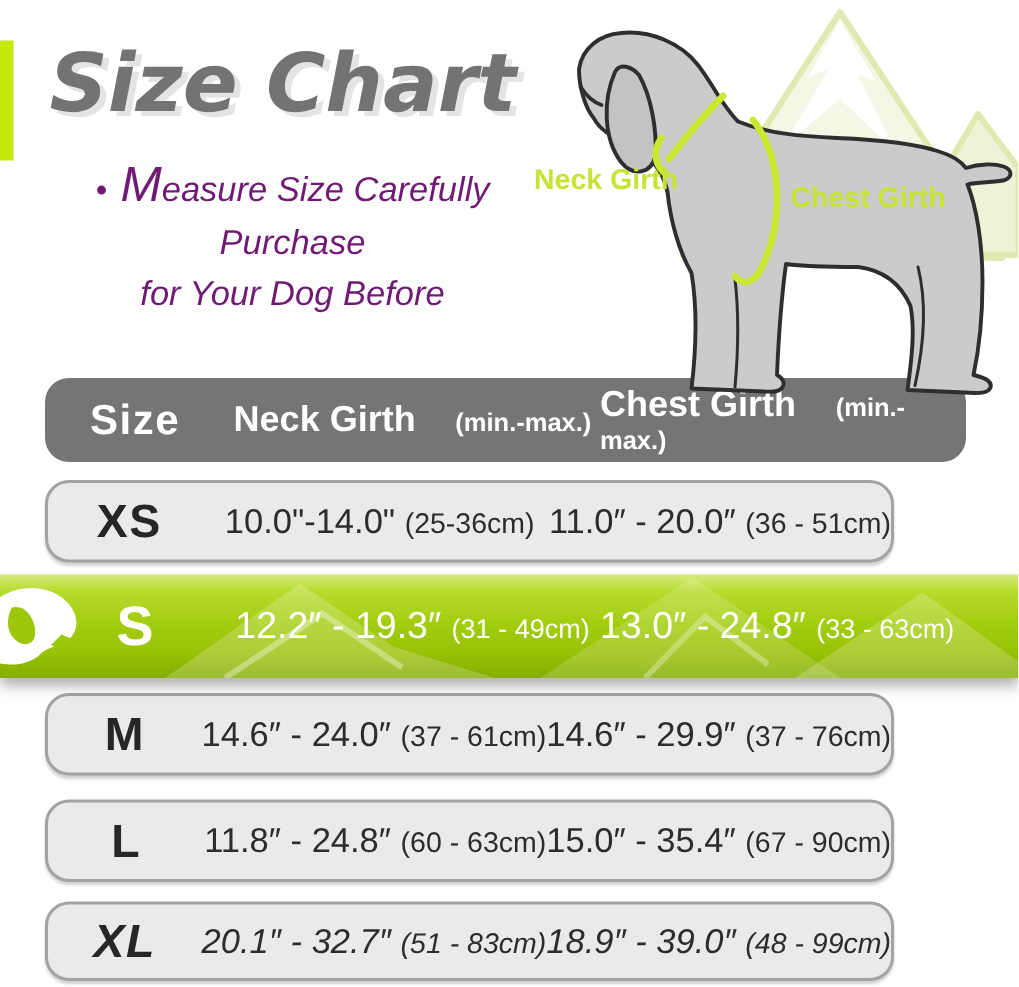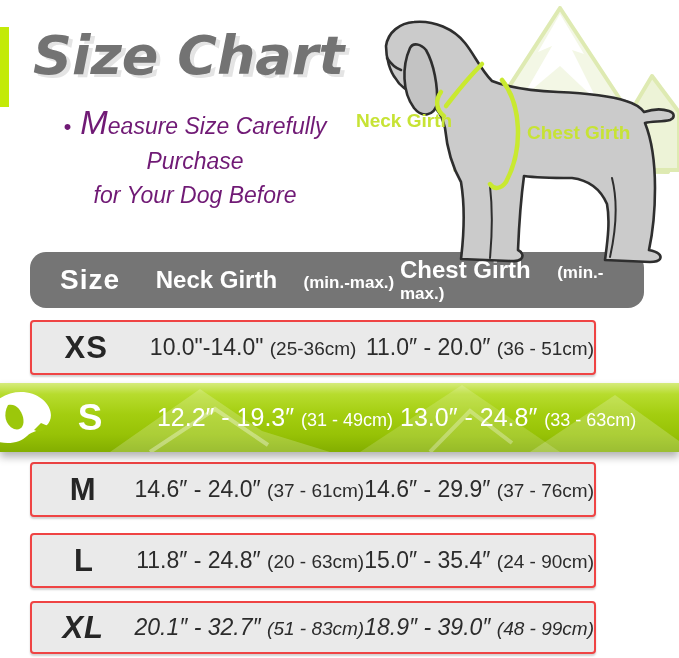--- a/index.html
+++ b/index.html
@@ -27,21 +27,21 @@
   .thead{position:absolute;left:30px;top:252px;width:614px;height:56px;background:#757575;
          border-radius:16px;display:flex;align-items:center;z-index:1;color:#fff;}
   .c1{width:120px;text-align:center;}
   .c2{width:250px;text-align:center;}
   .c3{width:244px;text-align:left;}
   .thead .c1{font-size:28px;font-weight:bold;letter-spacing:1px;}
   .thead .hlab{font-size:24px;font-weight:bold;}
   .thead .hrange{font-size:17px;font-weight:bold;margin-left:22px;}
 
   .row{position:absolute;left:30px;width:566px;height:55px;background:#eaeaea;
-       border:2px solid #ef4444;border-radius:4px;box-sizing:border-box;
+       border:2px solid #a3a3a3;border-radius:16px;box-sizing:border-box;
        display:flex;align-items:center;box-shadow:0 2px 2px rgba(0,0,0,0.18);}
   .row .size{font-size:31px;font-weight:bold;color:#262626;letter-spacing:1px;}
   .val{color:#2c2c2c;font-size:23px;white-space:nowrap;}
   .val .cm{font-size:19px;}
   .row-xs{top:320px;} .row-m{top:462px;} .row-l{top:533px;} .row-xl{top:601px;height:53px;font-style:italic;}
 
   
   .s-band{position:absolute;left:0;top:383px;width:679px;height:69px;z-index:3;
           background:linear-gradient(180deg,#d6eb7d 0%,#b7dc2e 16%,#a4ce10 45%,#97c206 75%,#83ae00 100%);
           box-shadow:0 5px 8px rgba(0,0,0,0.30);}
@@ -159,22 +159,22 @@
   </div>
 
   <div class="row row-m">
     <div class="c1 size">M</div>
     <div class="c2 val"><span>14.6″ - 24.0″</span> <span class="cm">(37 - 61cm)</span></div>
     <div class="c3 val"><span>14.6″ - 29.9″</span> <span class="cm">(37 - 76cm)</span></div>
   </div>
 
   <div class="row row-l">
     <div class="c1 size">L</div>
-    <div class="c2 val"><span>11.8″ - 24.8″</span> <span class="cm">(20 - 63cm)</span></div>
-    <div class="c3 val"><span>15.0″ - 35.4″</span> <span class="cm">(24 - 90cm)</span></div>
+    <div class="c2 val"><span>11.8″ - 24.8″</span> <span class="cm">(60 - 63cm)</span></div>
+    <div class="c3 val"><span>15.0″ - 35.4″</span> <span class="cm">(67 - 90cm)</span></div>
   </div>
 
   <div class="row row-xl">
     <div class="c1 size">XL</div>
     <div class="c2 val"><span>20.1″ - 32.7″</span> <span class="cm">(51 - 83cm)</span></div>
     <div class="c3 val"><span>18.9″ - 39.0″</span> <span class="cm">(48 - 99cm)</span></div>
   </div>
 
 </div>
 

